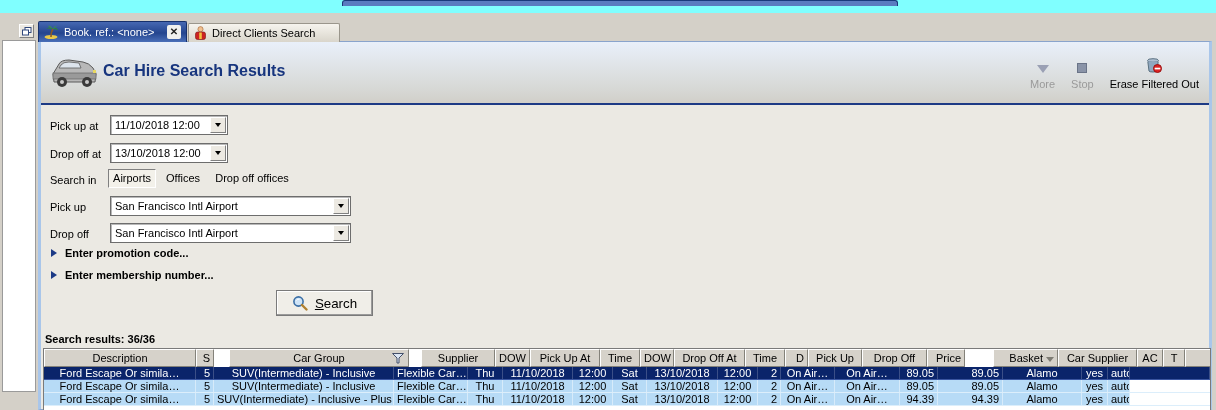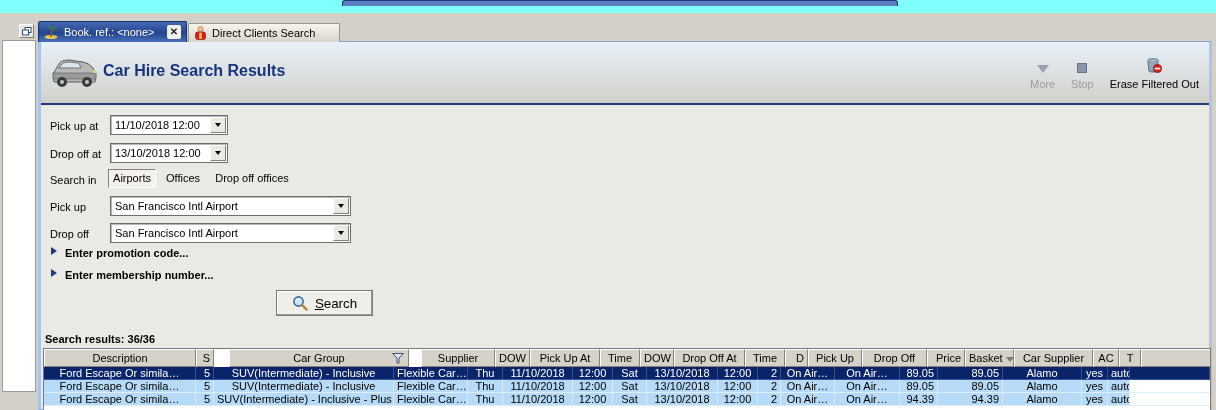--- a/index.html
+++ b/index.html
@@ -39,21 +39,21 @@
   .flabel { position:absolute; color:#000; }
   .combo { position:absolute; height:20px; background:#fff; border:1px solid #6d6d6d; box-shadow:inset 1px 1px 0 #b8b8b8; }
   .combo .val { display:block; padding:3px 20px 0 4px; white-space:nowrap; overflow:hidden; }
   .combo .dd { position:absolute; right:1px; top:1px; width:16px; height:16px; background:#ece9e2; border:1px solid; border-color:#fff #808080 #808080 #fff; display:flex; align-items:center; justify-content:center; }
   .dd-arrow { width:0; height:0; border-left:3px solid transparent; border-right:3px solid transparent; border-top:4px solid #000; }
 
   .toggle { position:absolute; height:19px; text-align:center; }
   .toggle.sel { background:#f3f1ea; border:1px solid; border-color:#808080 #fff #fff #808080; line-height:17px; }
   .toggle.flat { line-height:19px; }
 
-  .expander { position:absolute; display:flex; align-items:flex-start; gap:8px; }
+  .expander { position:absolute; display:flex; align-items:center; gap:8px; }
   .exp-arrow { width:0; height:0; border-top:4px solid transparent; border-bottom:4px solid transparent; border-left:6px solid #1c3a86; }
   .exp-label { font-weight:bold; }
 
   .search-btn { position:absolute; left:235px; top:248px; width:97px; height:26px; background:#f0eee8; border:1px solid #7a7a7a; box-shadow:inset -1px -1px 0 #9a9a9a, inset 1px 1px 0 #ffffff; display:flex; align-items:center; justify-content:center; gap:7px; }
   .search-lbl { display:inline-block; }
   .search-lbl::first-letter { text-decoration:underline; }
 
   .summary { position:absolute; left:4px; top:291px; font-weight:bold; }
 
   
@@ -209,21 +209,21 @@
         <div class="th a-l" style="width: 35px;"><span>DOW</span></div>
         <div class="th a-l" style="width: 70px;"><span>Pick Up At</span></div>
         <div class="th a-l" style="width: 40px;"><span>Time</span></div>
         <div class="th a-l" style="width: 34px;"><span>DOW</span></div>
         <div class="th a-l" style="width: 71px;"><span>Drop Off At</span></div>
         <div class="th a-l" style="width: 40px;"><span>Time</span></div>
         <div class="th a-r" style="width: 23px;"><span>D</span></div>
         <div class="th a-l" style="width: 54px;"><span>Pick Up</span></div>
         <div class="th a-l" style="width: 65px;"><span>Drop Off</span></div>
         <div class="th a-r" style="width: 38px;"><span>Price</span></div>
-        <div class="th a-r" style="width: 49px;"><span>Basket</span><span class="sorticon"></span></div>
+        <div class="th a-r" style="width: 65px; margin-left: 28px;"><span>Basket</span><span class="sorticon"></span></div>
         <div class="th a-l" style="width: 79px;"><span>Car Supplier</span></div>
         <div class="th a-l" style="width: 26px;"><span>AC</span></div>
         <div class="th a-l" style="width: 22px;"><span>T</span></div>
         <div class="th a-l" style="width: 80px;"><span></span></div>
       </div>
     <div>
         <div class="tr sel">
           <div class="td a-l" style="width: 152px;">Ford Escape Or simila…</div>
           <div class="td a-r" style="width: 18px;">5</div>
           <div class="td a-l" style="width: 180px;">SUV(Intermediate) - Inclusive</div>

